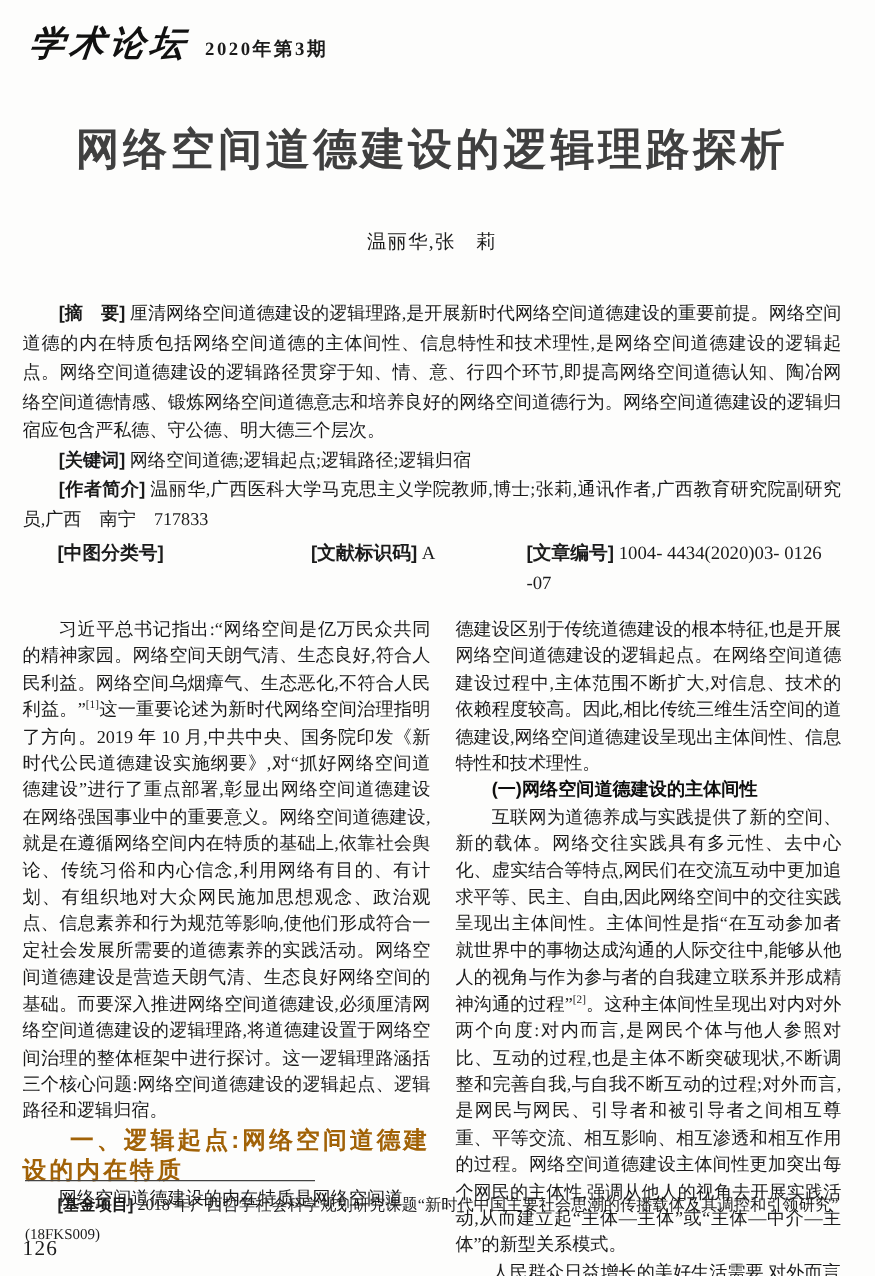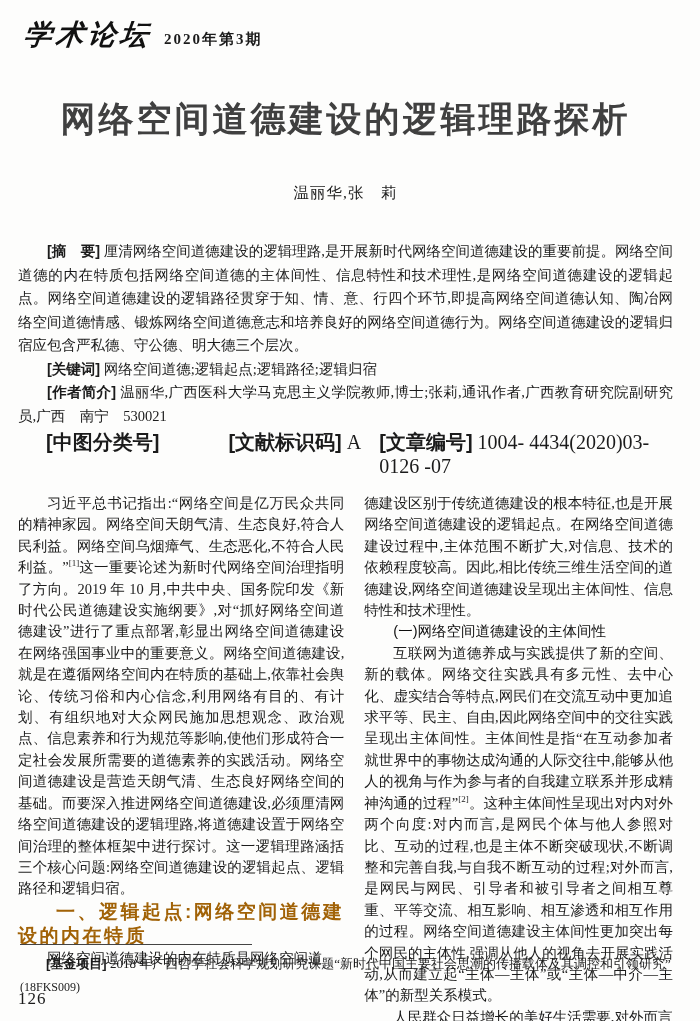--- a/index.html
+++ b/index.html
@@ -47,21 +47,21 @@
   
   .frontmatter{margin-top:36px;font-size:14.5px;line-height:23.5px;}
   .frontmatter p{margin:0;text-align:justify;text-indent:2em;}
   .label{
     font-family:"Liberation Sans","DejaVu Sans",sans-serif;
     font-weight:bold;
   }
   .clc-row{
     display:flex;
     margin:3px 0 0 28px;
-    font-size:20px;
+    font-size:15px;
   }
   .clc-item1{width:168px;}
   .clc-item2{width:178px;padding-left:40px;}
   
   .columns{
     display:flex;
     gap:20px;
     margin-top:15px;
     font-size:14.5px;
     line-height:21.4px;
@@ -77,21 +77,21 @@
     font-weight:bold;
     font-size:19px;
     letter-spacing:2.5px;
     text-indent:2em;
     text-align:justify;
     line-height:24px;
     color:#a16207;
   }
   .sub-heading{
     font-family:"Liberation Sans","DejaVu Sans",sans-serif;
-    font-weight:normal;
+    font-weight:bold;
     font-size:14.5px;
     text-indent:1.2em;
     line-height:21.4px;
     margin:0;
     color:#0e0e0e;
   }
   sup.ref{font-size:9px;line-height:0;}
   
   .footnote{position:absolute;left:20px;top:944px;width:660px;}
   .footnote-rule{width:232px;height:1px;background:#444;margin-bottom:7px;}
@@ -118,21 +118,21 @@
     <span class="journal-issue">2020年第3期</span>
   </div>
 
   <h1 class="article-title">网络空间道德建设的逻辑理路探析</h1>
 
   <div class="article-authors">温丽华,张　莉</div>
 
   <div class="frontmatter">
     <p><span class="label">[摘　要]</span> <span>厘清网络空间道德建设的逻辑理路,是开展新时代网络空间道德建设的重要前提。网络空间道德的内在特质包括网络空间道德的主体间性、信息特性和技术理性,是网络空间道德建设的逻辑起点。网络空间道德建设的逻辑路径贯穿于知、情、意、行四个环节,即提高网络空间道德认知、陶冶网络空间道德情感、锻炼网络空间道德意志和培养良好的网络空间道德行为。网络空间道德建设的逻辑归宿应包含严私德、守公德、明大德三个层次。</span></p>
     <p><span class="label">[关键词]</span> <span>网络空间道德;逻辑起点;逻辑路径;逻辑归宿</span></p>
-    <p><span class="label">[作者简介]</span> <span>温丽华,广西医科大学马克思主义学院教师,博士;张莉,通讯作者,广西教育研究院副研究员,广西　南宁　530021</span></p>
+    <p><span class="label">[作者简介]</span> <span>温丽华,广西医科大学马克思主义学院教师,博士;张莉,通讯作者,广西教育研究院副研究员,广西　南宁　717833</span></p>
     <div class="clc-row">
       <span class="clc-item1"><span class="label">[中图分类号]</span></span>
       <span class="clc-item2"><span class="label">[文献标识码]</span> <span>A</span></span>
       <span class="clc-item3"><span class="label">[文章编号]</span> <span>1004- 4434(2020)03- 0126 -07</span></span>
     </div>
   </div>
 
   <div class="columns">
     <div class="col col-left">
       <p><span>习近平总书记指出:“网络空间是亿万民众共同的精神家园。网络空间天朗气清、生态良好,符合人民利益。网络空间乌烟瘴气、生态恶化,不符合人民利益。”</span><sup class="ref">[1]</sup><span>这一重要论述为新时代网络空间治理指明了方向。2019 年 10 月,中共中央、国务院印发《新时代公民道德建设实施纲要》,对“抓好网络空间道德建设”进行了重点部署,彰显出网络空间道德建设在网络强国事业中的重要意义。网络空间道德建设,就是在遵循网络空间内在特质的基础上,依靠社会舆论、传统习俗和内心信念,利用网络有目的、有计划、有组织地对大众网民施加思想观念、政治观点、信息素养和行为规范等影响,使他们形成符合一定社会发展所需要的道德素养的实践活动。网络空间道德建设是营造天朗气清、生态良好网络空间的基础。而要深入推进网络空间道德建设,必须厘清网络空间道德建设的逻辑理路,将道德建设置于网络空间治理的整体框架中进行探讨。这一逻辑理路涵括三个核心问题:网络空间道德建设的逻辑起点、逻辑路径和逻辑归宿。</span></p>

